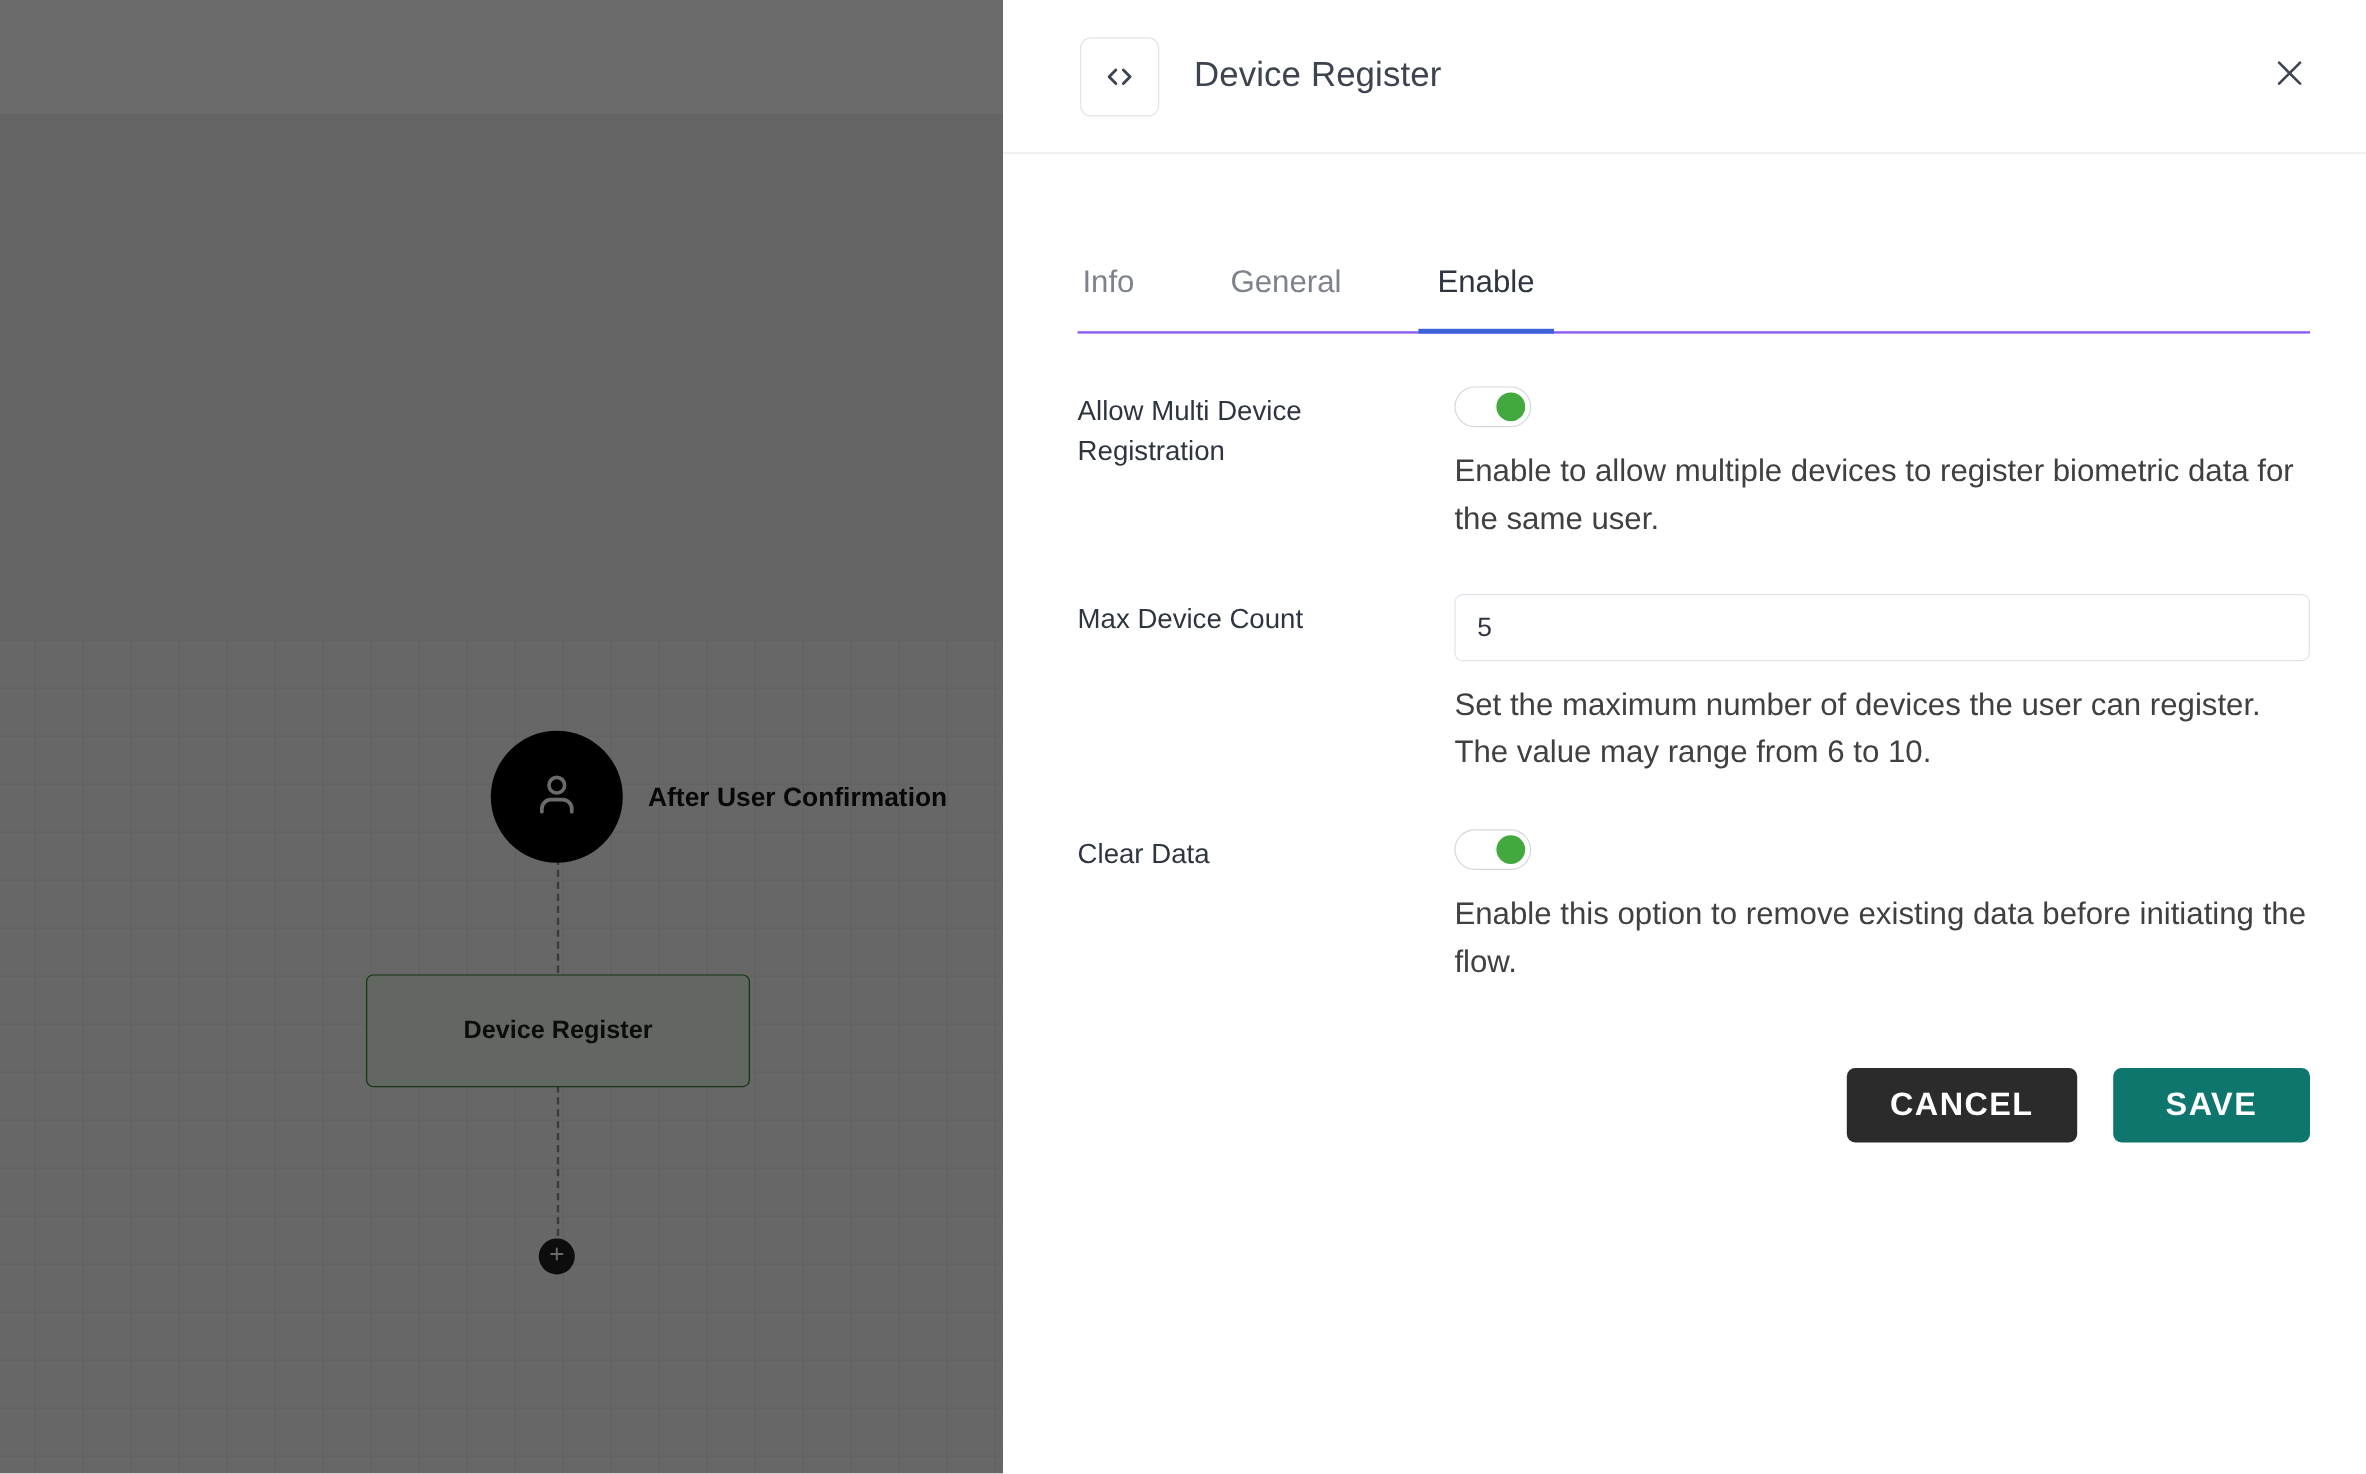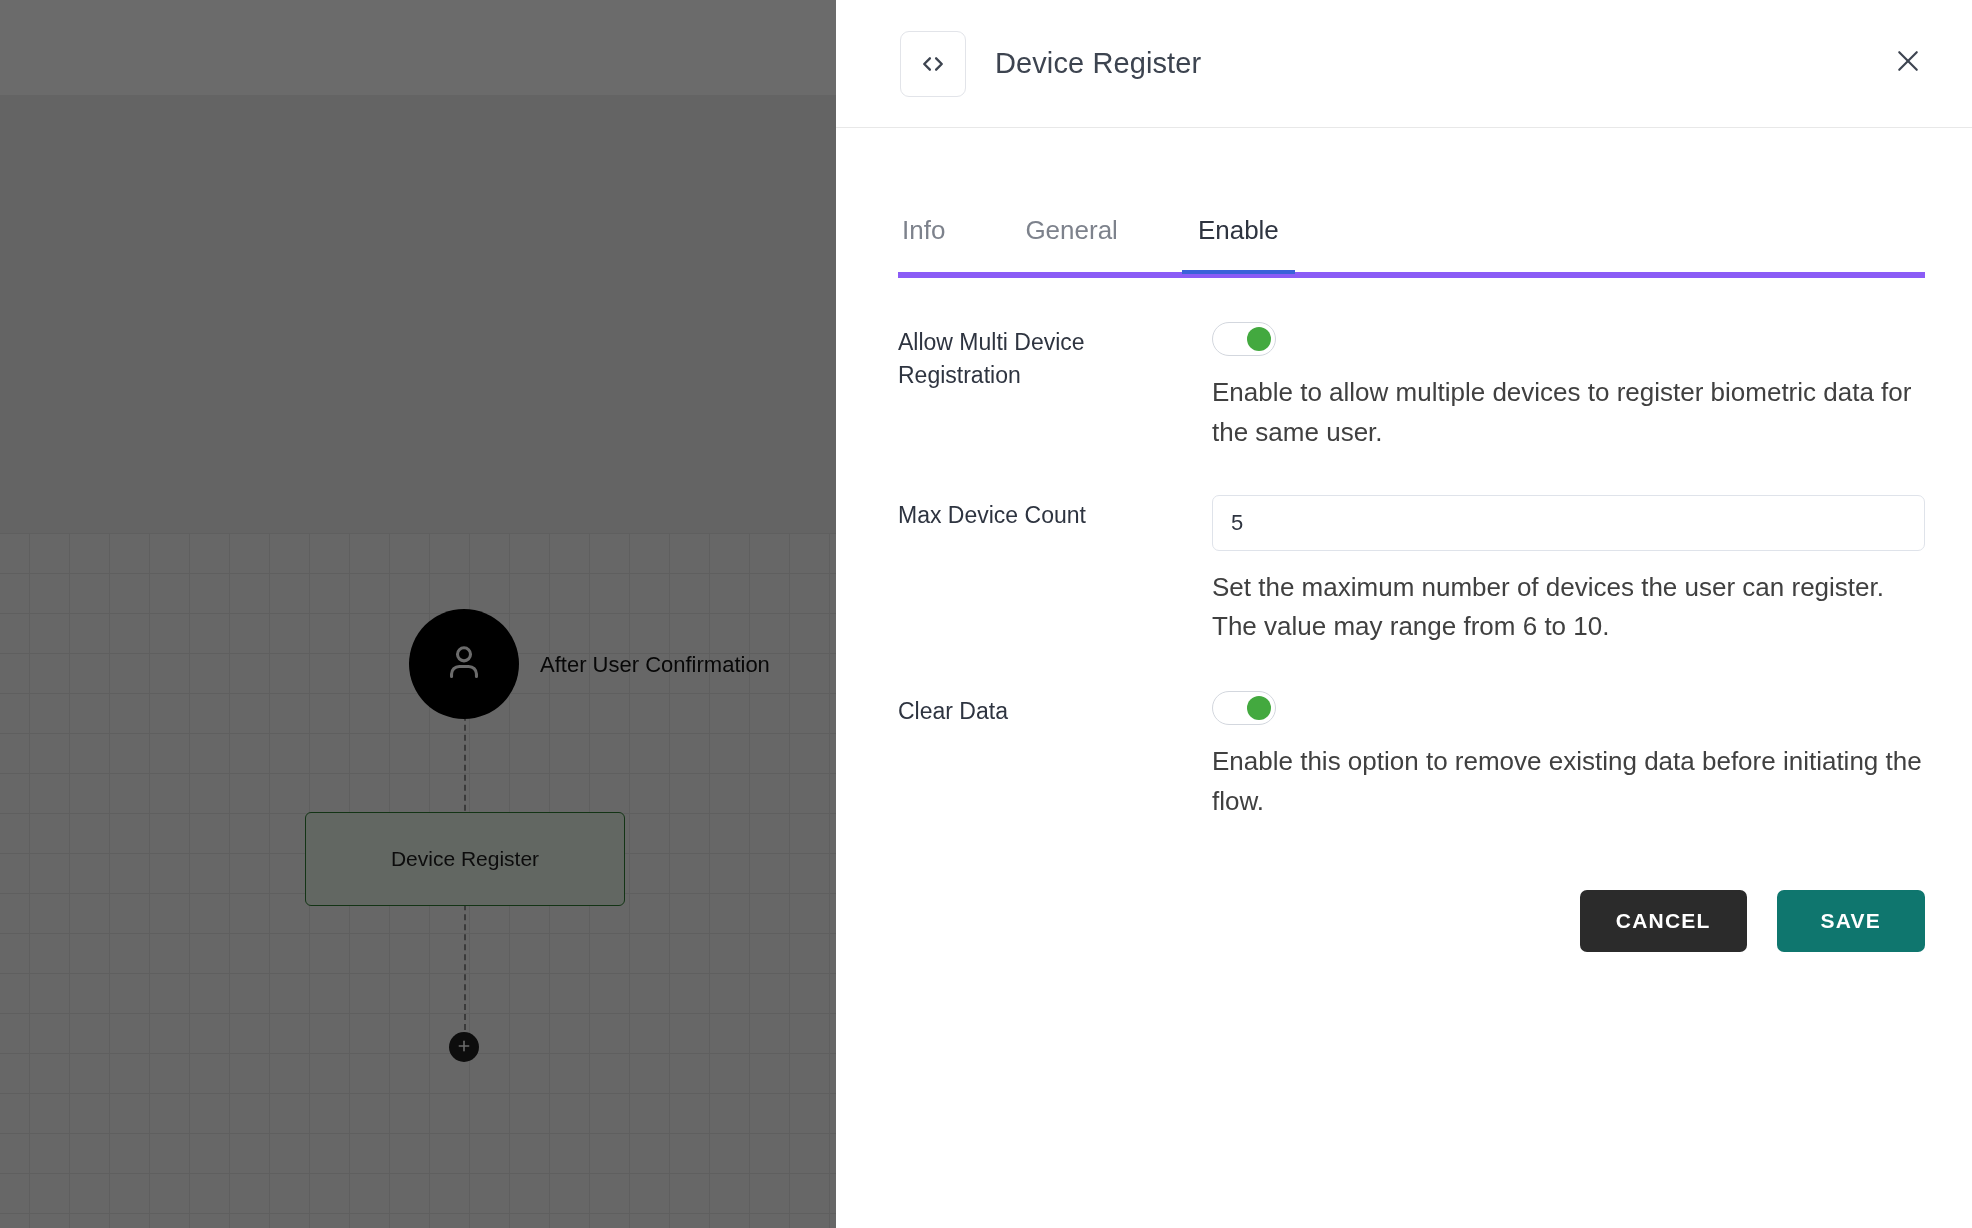--- a/index.html
+++ b/index.html
@@ -44,21 +44,21 @@
   
   #dim-overlay {
     position: absolute;
     left: 0; top: 0;
     width: 836px; height: 1228px;
     background: rgba(0,0,0,0.58);
     pointer-events: none;
   }
 
   
-  .flow-layer { position: absolute; left: 0; top: 0; width: 836px; height: 1228px; }
+  .flow-layer { position: absolute; left: 0; top: 0; width: 836px; height: 1228px; font-weight: bold; }
 
   .edge-line {
     position: absolute;
     left: 464px; top: 665px;
     width: 0; height: 385px;
     border-left: 2px dashed #8c8c8c;
   }
 
   .node-start {
     position: absolute;
@@ -145,21 +145,21 @@
   }
   .close-btn svg { width: 30px; height: 30px; }
 
   
   .tabs-row {
     position: relative;
     margin: 0 47px 0 62px;
     display: flex;
     align-items: flex-end;
     height: 150px;
-    border-bottom: 6px solid #8b5cf6;
+    border-bottom: 2px solid #8b5cf6;
   }
   .tab {
     font-size: 26px;
     color: #7d828c;
     padding: 0 4px 26px 4px;
     margin-right: 72px;
     cursor: pointer;
     position: relative;
     background: none; border: none;
     font-family: inherit;
@@ -234,21 +234,21 @@
   .actions {
     margin-top: 68px;
     display: flex;
     justify-content: flex-end;
     gap: 30px;
     padding-right: 0;
   }
   .btn {
     border: none;
     border-radius: 7px;
-    font-size: 21px;
+    font-size: 27px;
     font-weight: bold;
     letter-spacing: 1.2px;
     cursor: pointer;
     font-family: inherit;
     height: 62px;
     padding: 0 36px;
   }
   .btn-cancel { background: #2b2b2b; color: #ffffff; }
   .btn-save { background: #0f766e; color: #ffffff; padding: 0 44px; }
 </style>

